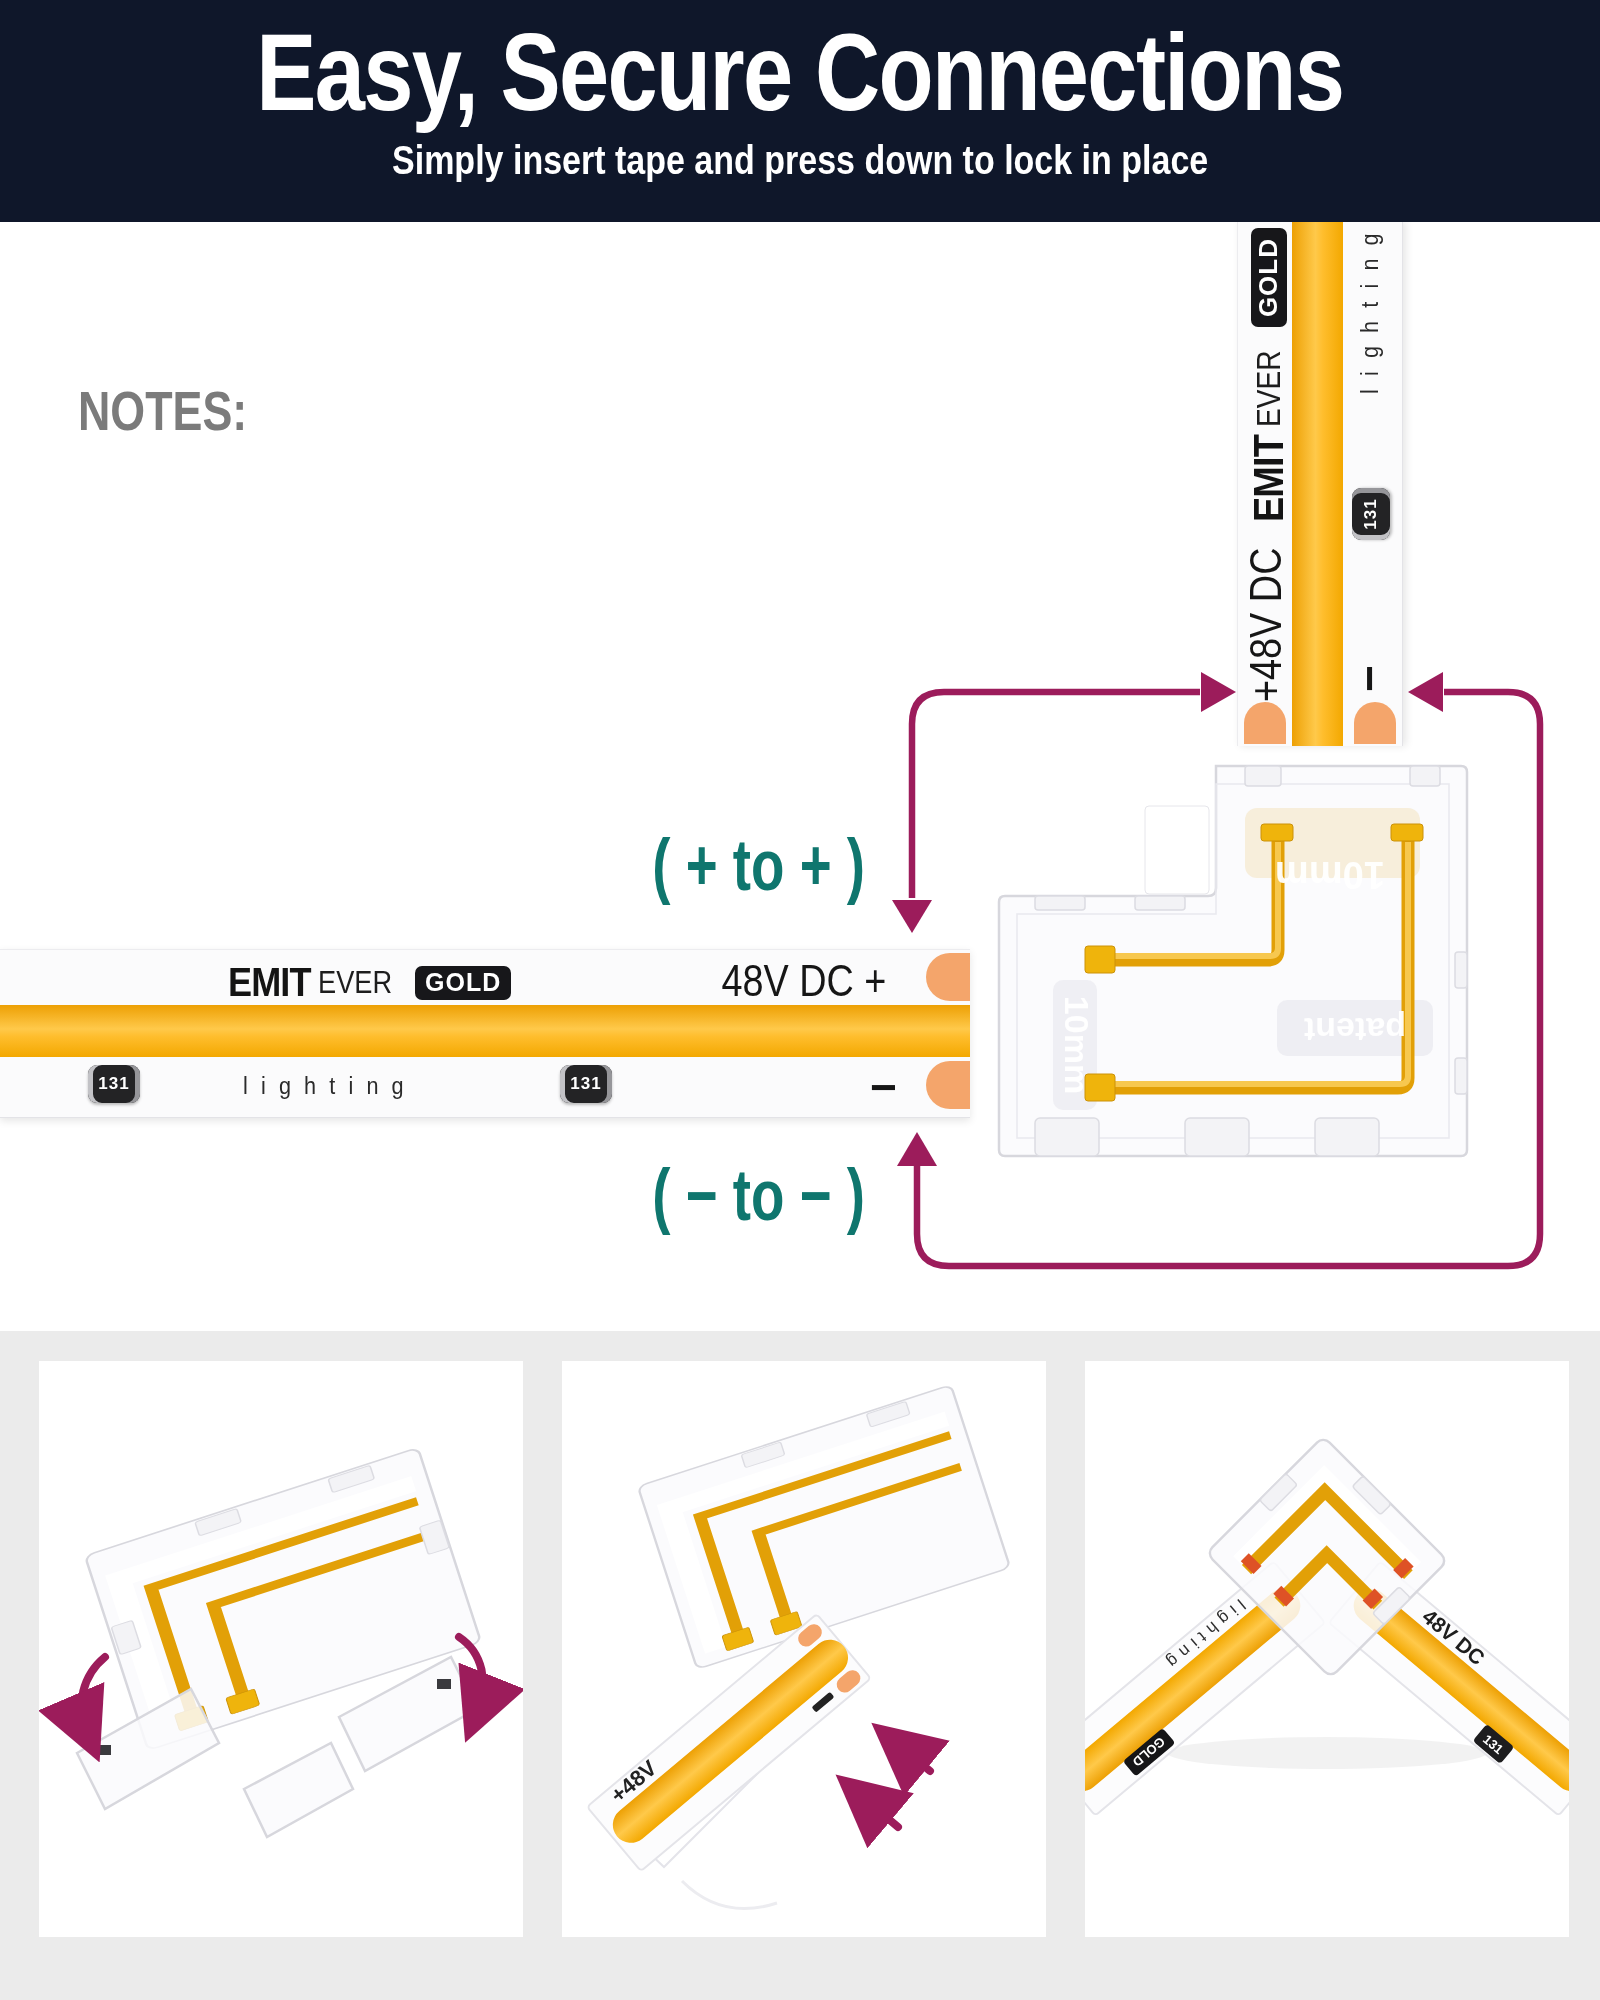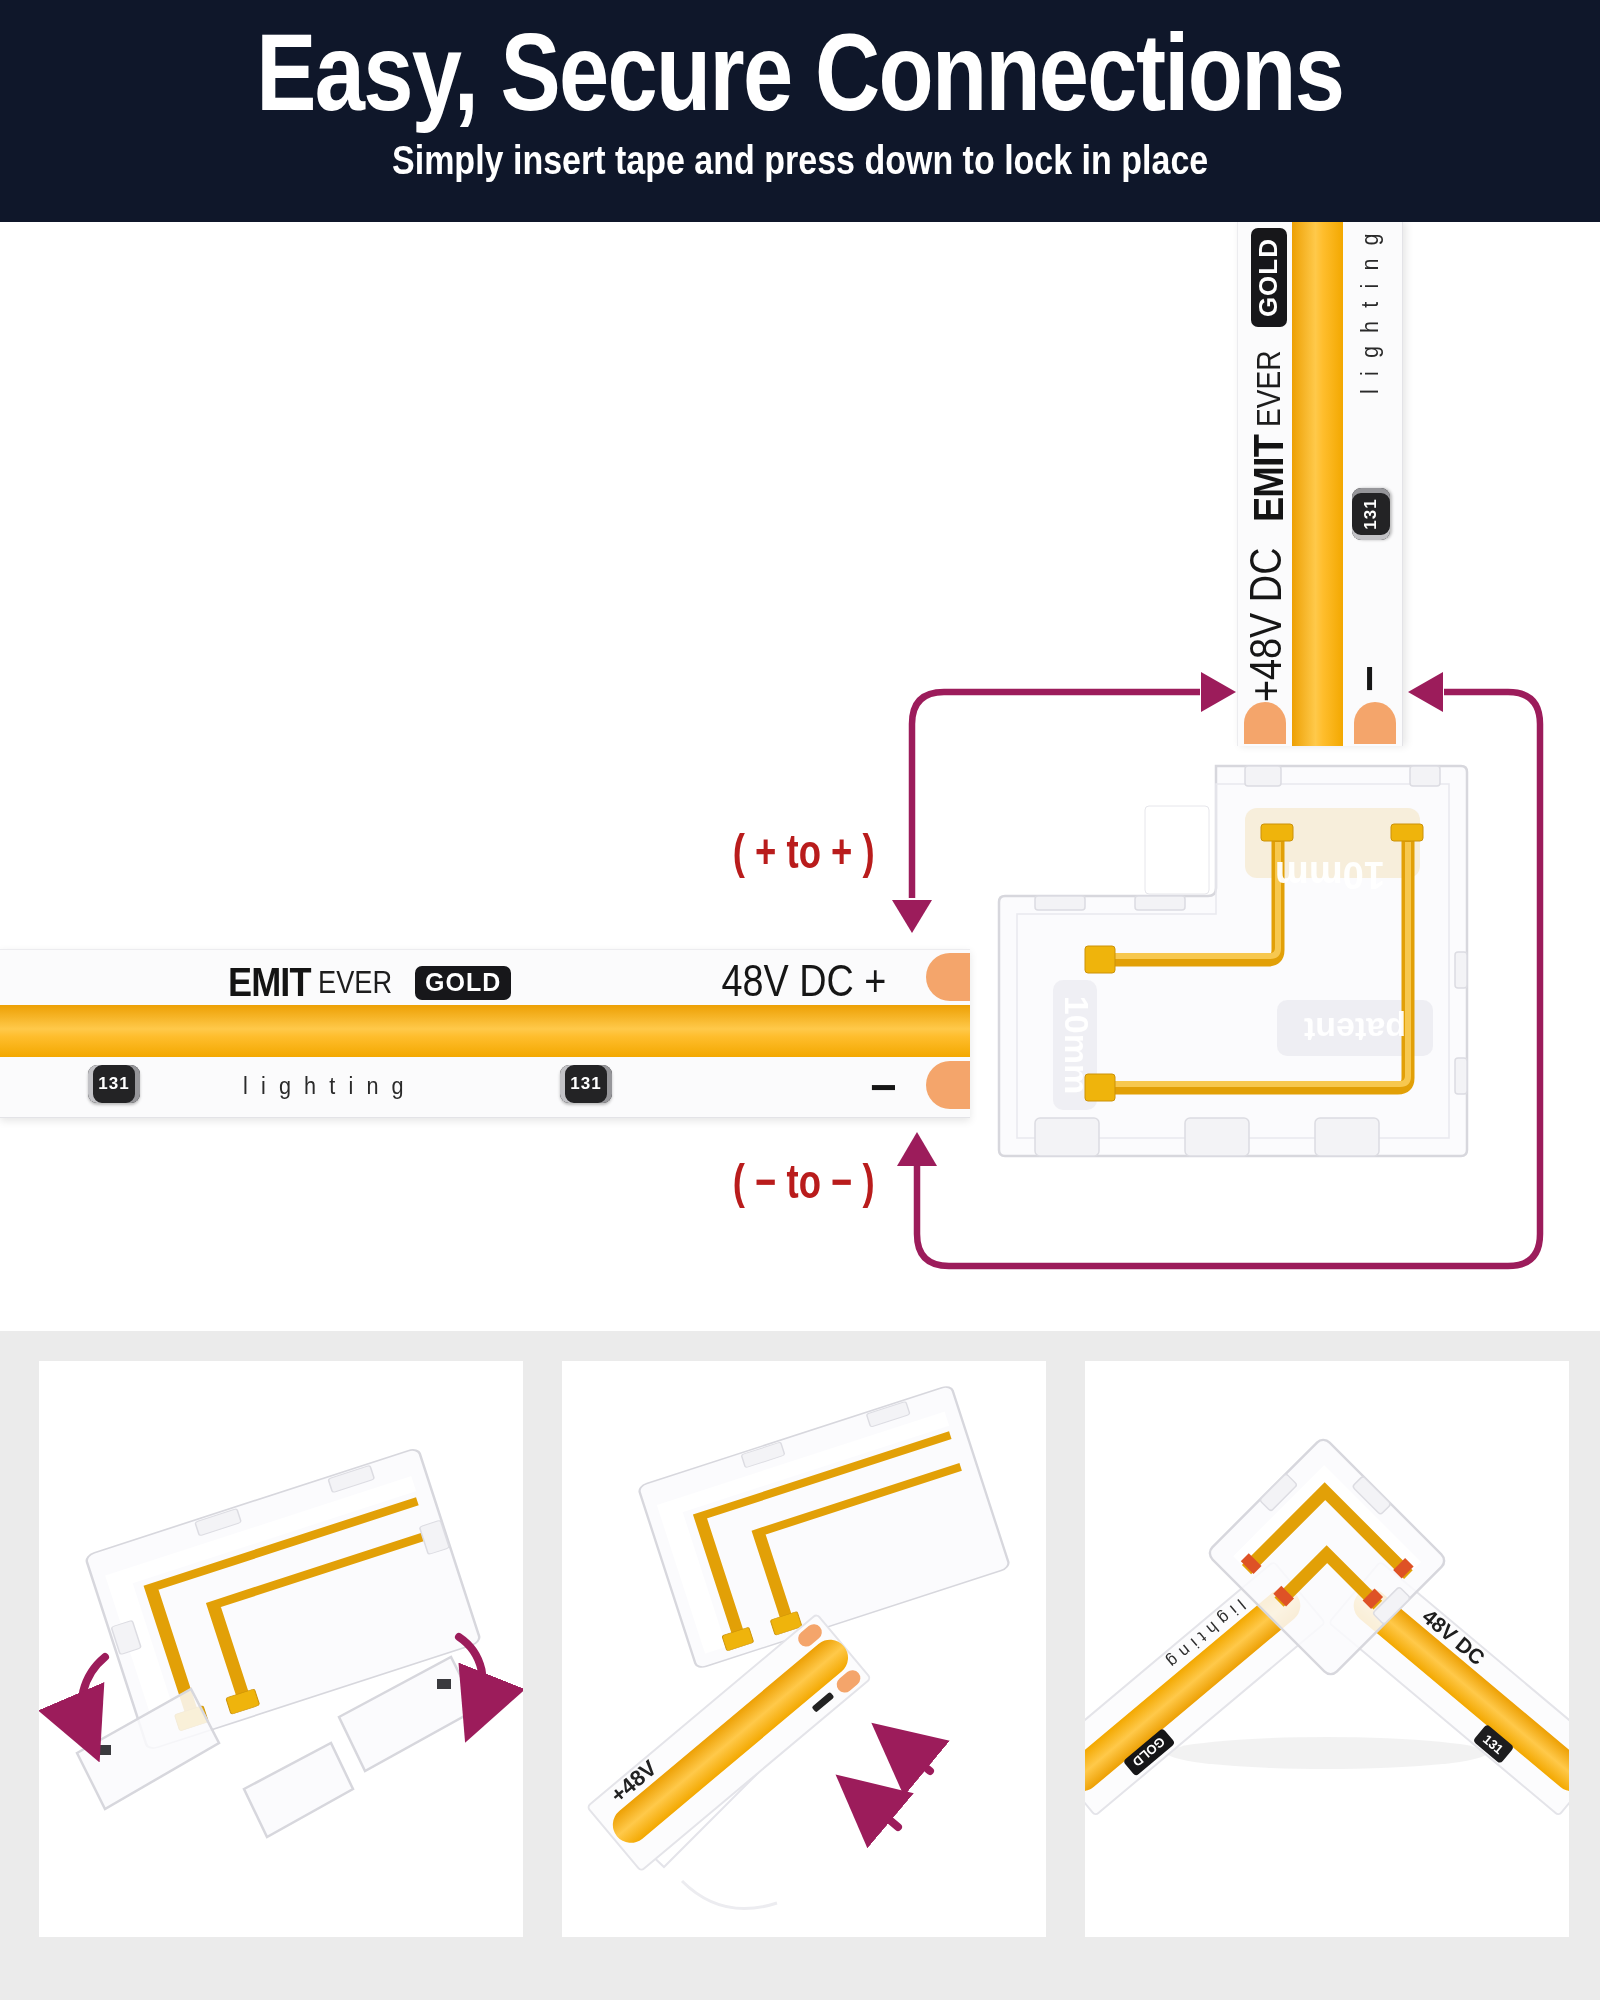--- a/index.html
+++ b/index.html
@@ -68,21 +68,21 @@
 
   .lighting{position:absolute;font-size:23px;letter-spacing:14px;color:#2A2A2A;transform:scaleX(.94);transform-origin:left;}
   .h-strip .lighting{left:243px;top:124px;}
   .v-strip .lighting{left:352px;top:120px;}
 
   .minus{position:absolute;font-size:46px;font-weight:bold;color:#161616;line-height:40px;}
   .h-strip .minus{left:870px;top:118px;}
   .v-strip .minus{left:54px;top:112px;}
 
   
-  .co{position:absolute;color:#b91c1c;font-weight:bold;font-size:48px;width:300px;text-align:right;z-index:4;white-space:nowrap;}
+  .co{position:absolute;color:#0f766e;font-weight:bold;font-size:72px;width:300px;text-align:center;z-index:4;white-space:nowrap;}
   .co span{display:inline-block;transform:scaleX(.76);transform-origin:right;}
   .co1{left:575px;top:824px;}
   .co2{left:575px;top:1154px;}
 
   
   .arrows{position:absolute;left:0;top:0;z-index:4;pointer-events:none;}
   .connector-svg{position:absolute;left:995px;top:762px;z-index:2;}
 
   
   .bottom{position:absolute;left:0;top:1331px;width:1600px;height:669px;background:#EBEBEB;z-index:1;}
@@ -106,20 +106,21 @@
 </head>
 <body>
 
 <div class="stage">
 
   <div class="banner">
     <div class="title"><span>Easy, Secure Connections</span></div>
     <div class="subtitle"><span>Simply insert tape and press down to lock in place</span></div>
   </div>
 
+  <div class="notes-h"><span>NOTES:</span></div>
 
   <div class="strip v-strip">
     <div class="cob"></div>
     <div class="pad pad-a"></div>
     <div class="pad pad-b"></div>
     <div class="volt"><span>+48V DC</span></div>
     <div class="brand">
       <span class="b1">EMIT</span>
       <span class="b2">EVER</span>
       <span class="badge">GOLD</span>

